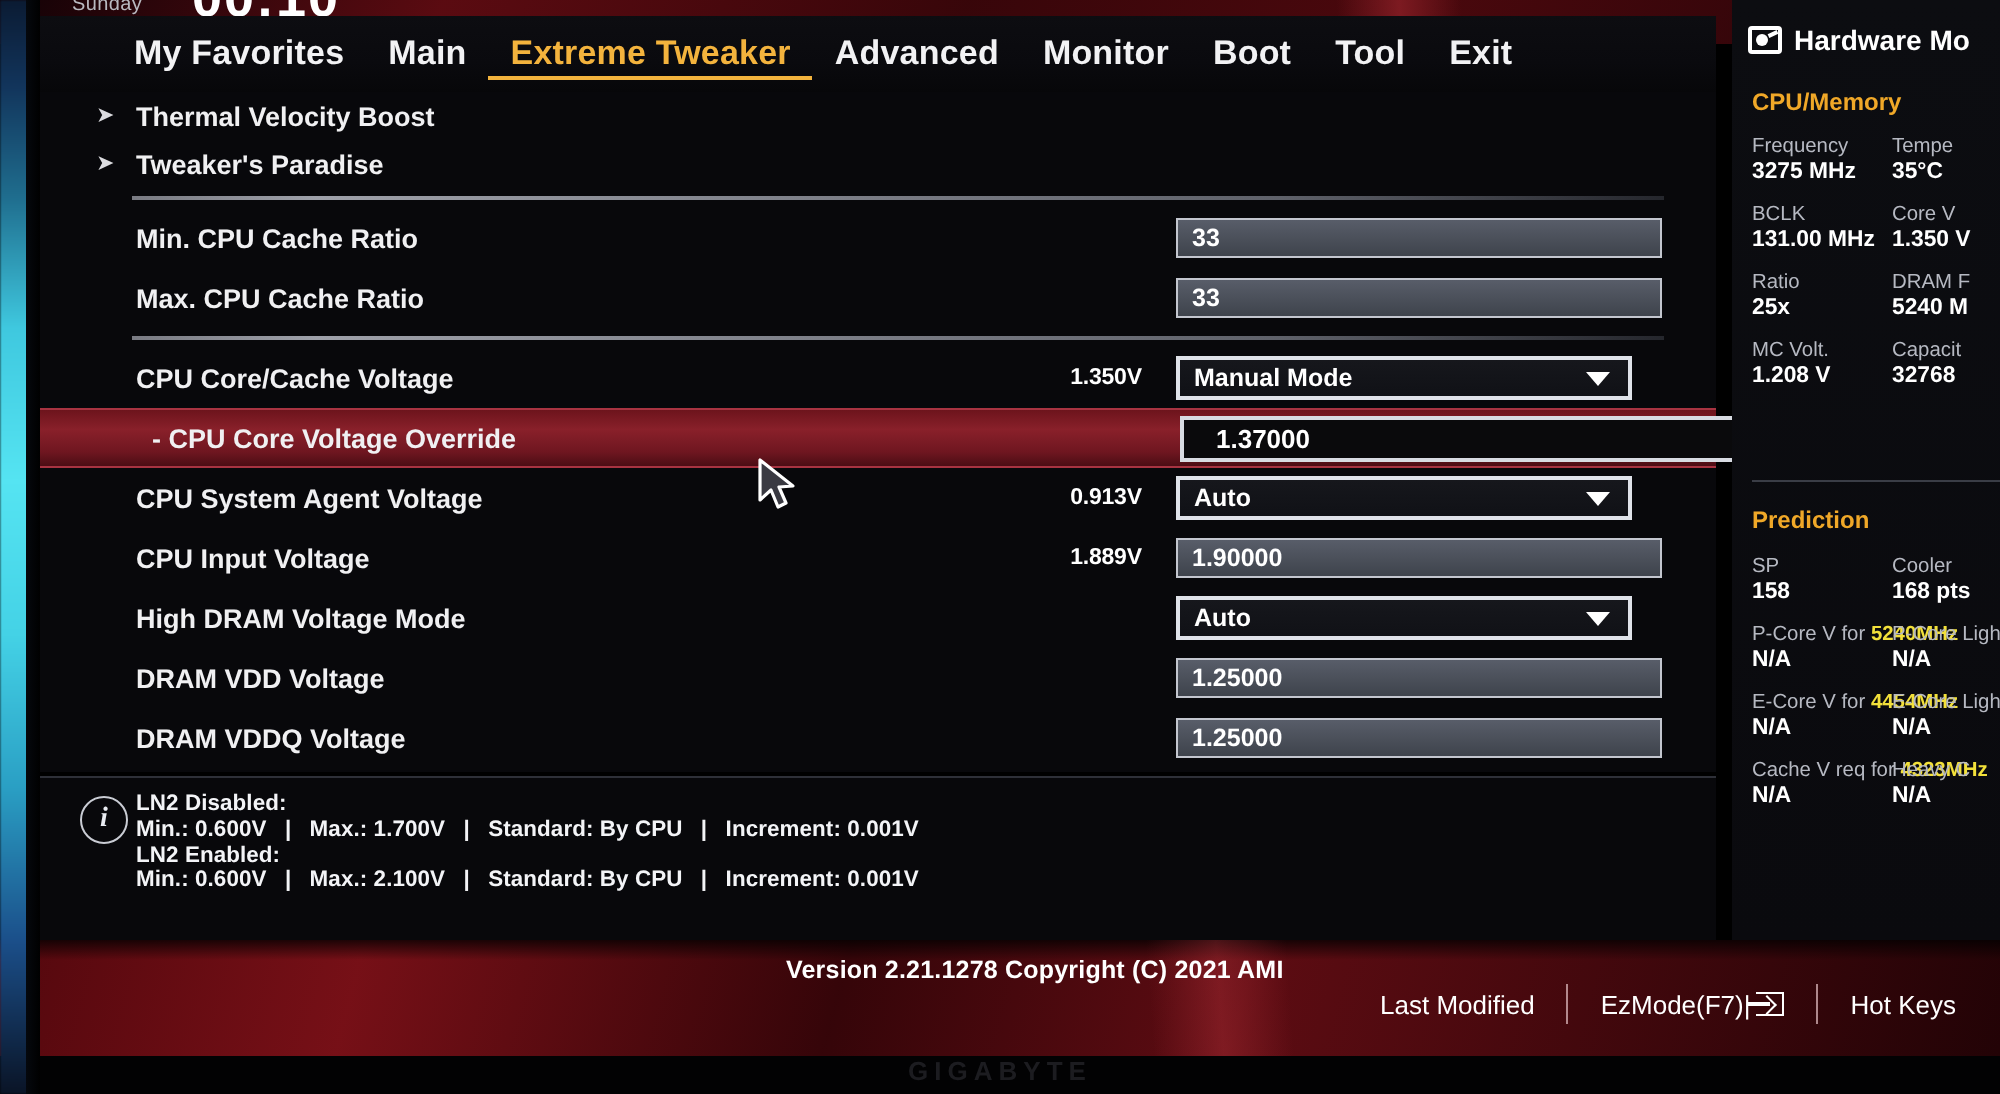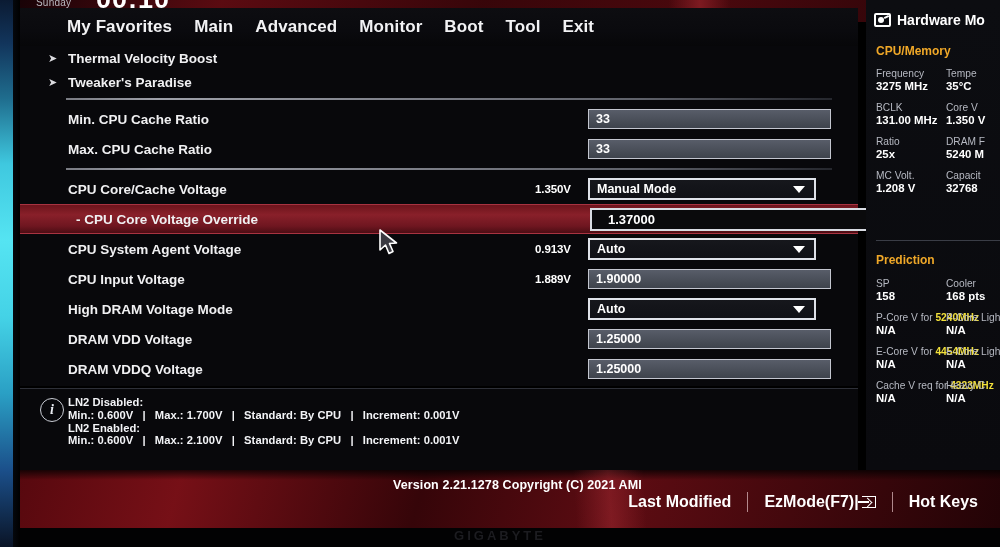--- a/index.html
+++ b/index.html
@@ -364,22 +364,22 @@
   }
   .status-links {
     position: absolute;
     right: 6px; top: 22px;
     display: flex;
     align-items: center;
     gap: 0;
     z-index: 3;
   }
   .status-links .link {
-    font-size: 16px;
-    font-weight: bold;
+    font-size: 13px;
+    font-weight: normal;
     color: #ffffff;
     padding: 0 16px;
     cursor: pointer;
     white-space: nowrap;
     display: flex;
     align-items: center;
     gap: 3px;
   }
   .status-links .vbar {
     width: 1px; height: 20px;
@@ -444,20 +444,21 @@
 <div id="screen">
 
   <div class="top-banner">
     <div class="clock-sunday">Sunday</div>
     <div class="clock-time">00:10</div>
   </div>
 
   <div class="tabbar" id="tabbar">
       <div class="tab first">My Favorites</div>
       <div class="tab">Main</div>
+      <div class="tab active">Extreme Tweaker</div>
       <div class="tab">Advanced</div>
       <div class="tab">Monitor</div>
       <div class="tab">Boot</div>
       <div class="tab">Tool</div>
       <div class="tab">Exit</div>
     </div>
 
   <div class="content" id="content">
       <div class="submenu-row">
         <span class="arrow">➤</span>

